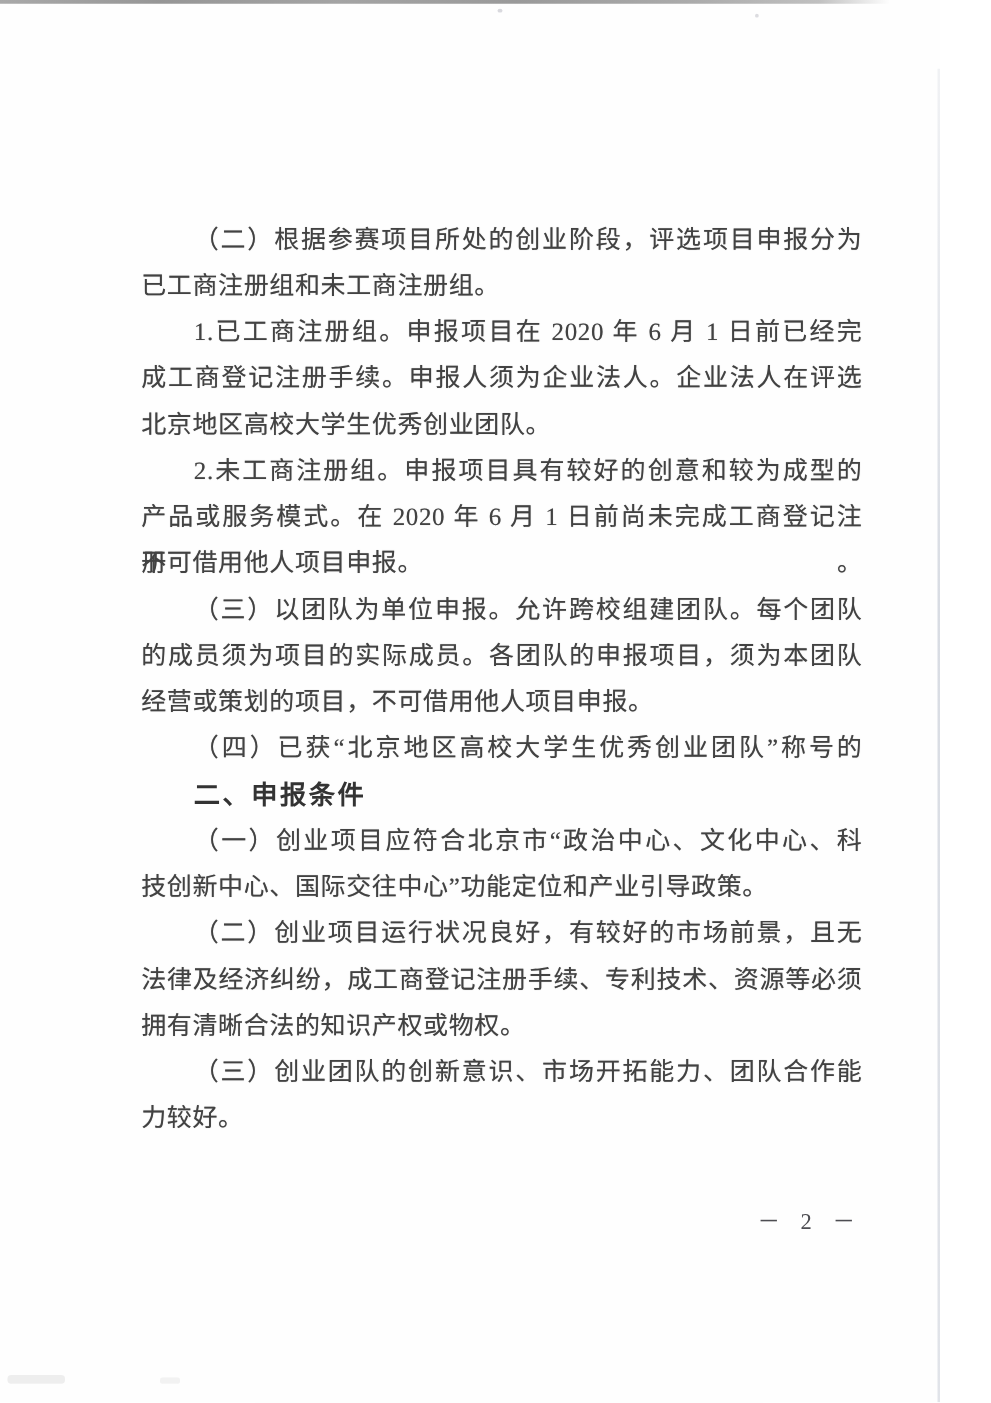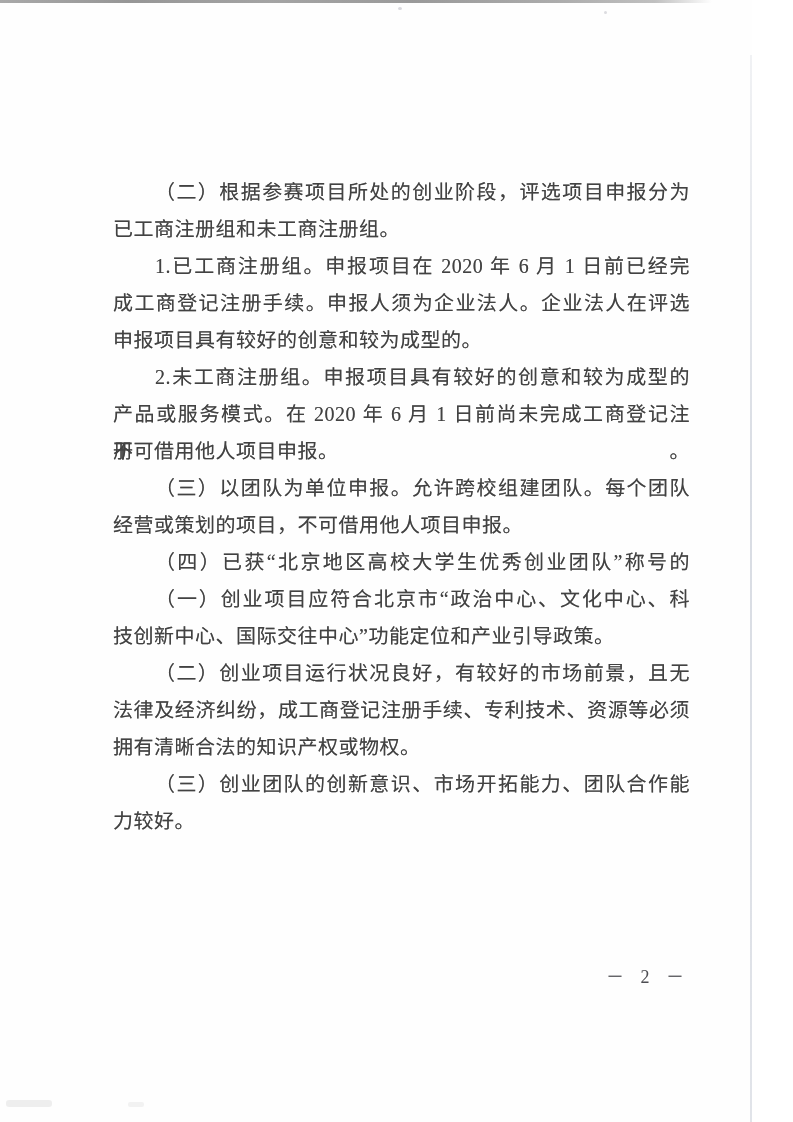--- a/index.html
+++ b/index.html
@@ -130,27 +130,29 @@
   <div class="scan-smudge-a"></div>
   <div class="scan-smudge-b"></div>
   <div class="scan-speck-a"></div>
   <div class="scan-speck-b"></div>
 
   <div class="text-body">
       <div class="line indent justify">（二）根据参赛项目所处的创业阶段，评选项目申报分为</div>
       <div class="line flush">已工商注册组和未工商注册组。</div>
       <div class="line indent justify">1.已工商注册组。申报项目在 2020 年 6 月 1 日前已经完</div>
       <div class="line justify">成工商登记注册手续。申报人须为企业法人。企业法人在评选</div>
-      <div class="line flush">申报项目具有较好的创意和较为成型的。</div>
+      <div class="line flush">北京地区高校大学生优秀创业团队。</div>
       <div class="line indent justify">2.未工商注册组。申报项目具有较好的创意和较为成型的</div>
       <div class="line justify">产品或服务模式。在 2020 年 6 月 1 日前尚未完成工商登记注册。</div>
       <div class="line flush">不可借用他人项目申报。</div>
       <div class="line indent justify">（三）以团队为单位申报。允许跨校组建团队。每个团队</div>
+      <div class="line justify">的成员须为项目的实际成员。各团队的申报项目，须为本团队</div>
       <div class="line flush">经营或策划的项目，不可借用他人项目申报。</div>
       <div class="line indent justify">（四）已获“北京地区高校大学生优秀创业团队”称号的</div>
+      <div class="line heading indent flush">二、申报条件</div>
       <div class="line indent justify">（一）创业项目应符合北京市“政治中心、文化中心、科</div>
       <div class="line flush">技创新中心、国际交往中心”功能定位和产业引导政策。</div>
       <div class="line indent justify">（二）创业项目运行状况良好，有较好的市场前景，且无</div>
       <div class="line justify">法律及经济纠纷，成工商登记注册手续、专利技术、资源等必须</div>
       <div class="line flush">拥有清晰合法的知识产权或物权。</div>
       <div class="line indent justify">（三）创业团队的创新意识、市场开拓能力、团队合作能</div>
       <div class="line flush">力较好。</div>
     </div>
 
   <div class="page-number">－ 2 －</div>

